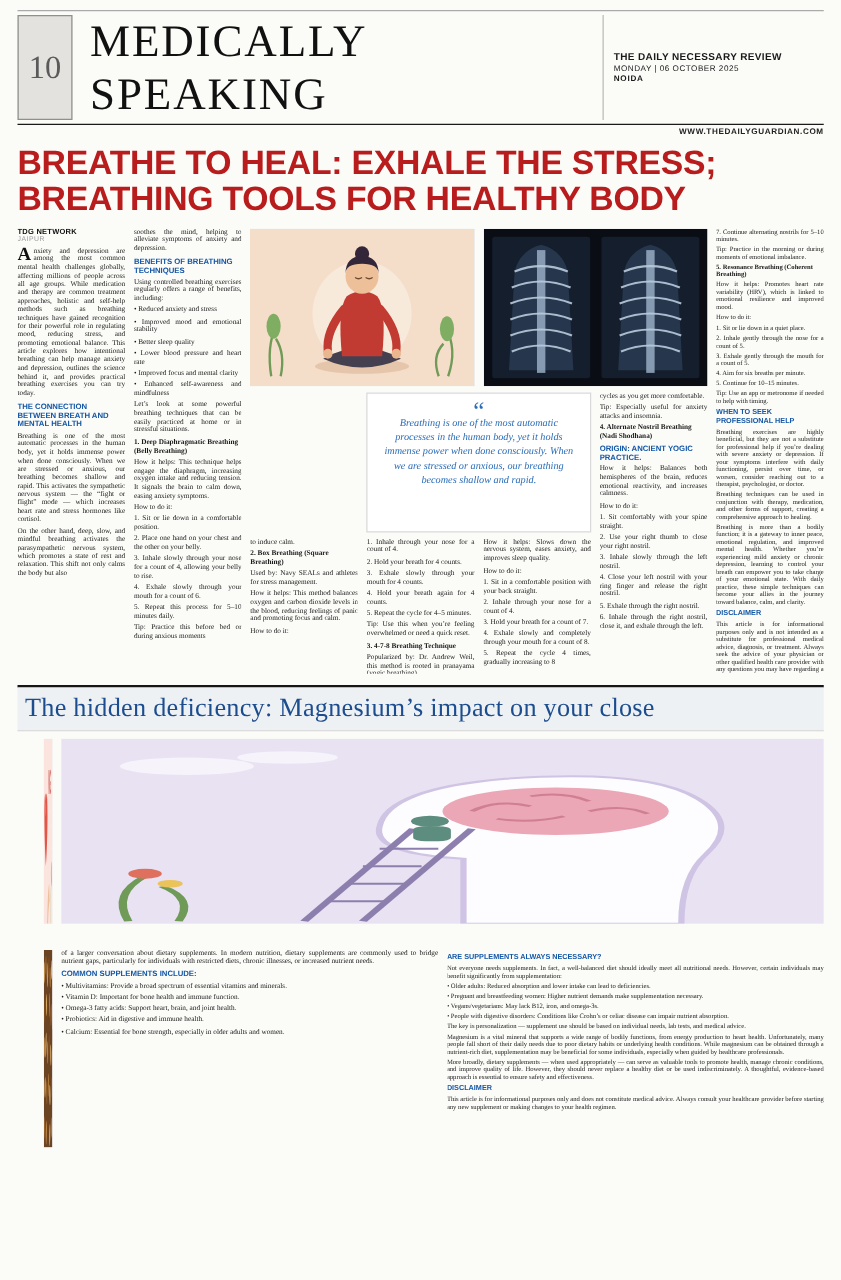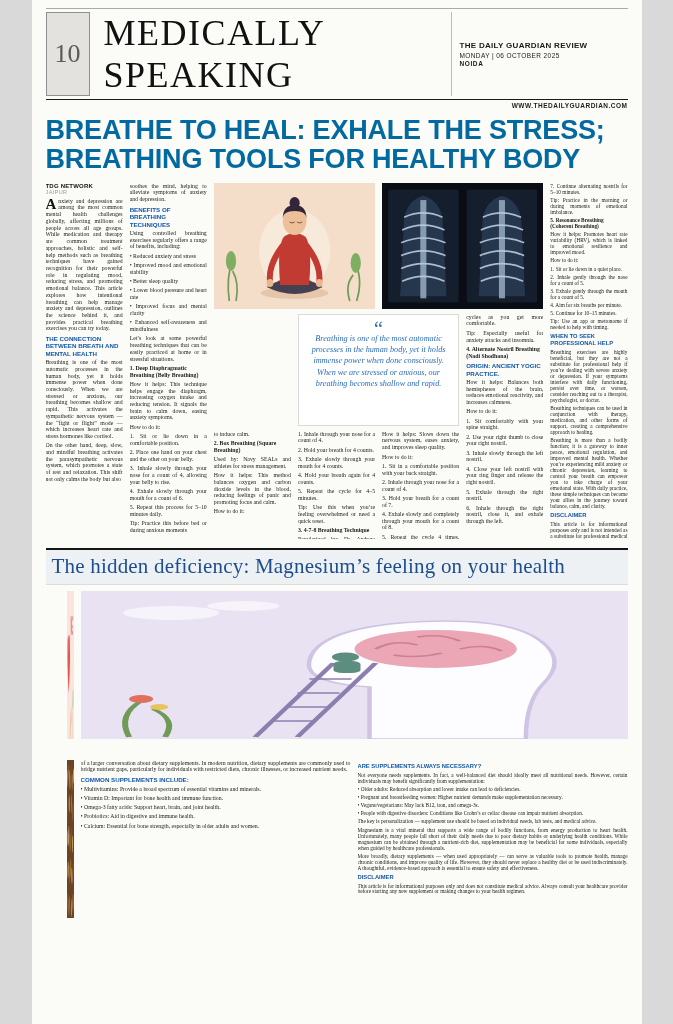--- a/index.html
+++ b/index.html
@@ -1,33 +1,33 @@
 <!DOCTYPE html>
 <html><head>
 <meta charset="utf-8">
 <style>
   *{box-sizing:border-box;}
   html,body{margin:0;padding:0;background:#d9d9d9;}
-  .page{width:610px;height:1024px;margin:0 auto;background:#fbfbf8;padding:8px 14px 10px;overflow:hidden;
+  .page{width:673px;height:1024px;margin:0 auto;background:#fbfbf8;padding:8px 14px 10px;overflow:hidden;
         font-family:"Liberation Serif",serif;color:#1a1a1a;position:relative;}
   
   .masthead-row{display:flex;align-items:stretch;gap:8px;border-top:1px solid #aaa;border-bottom:1.5px solid #1a1a1a;padding:3px 0;}
   .pagenum{width:44px;background:#e3e2de;border:1px solid #8f8f8f;color:#5a5a5a;font-size:26px;
            display:flex;align-items:center;justify-content:center;}
   .masthead{flex:1;font-size:36px;letter-spacing:1.5px;color:#111;display:flex;align-items:center;
             padding-left:6px;border-right:1px solid #bbb;margin:0;font-weight:normal;}
   .pubinfo{width:168px;display:flex;flex-direction:column;justify-content:center;gap:1.5px;
            font-family:"Liberation Sans",sans-serif;}
   .pub-name{font-weight:bold;font-size:8px;letter-spacing:.3px;}
   .pub-date{font-size:6.5px;letter-spacing:.4px;}
   .pub-city{font-size:6.5px;font-weight:bold;letter-spacing:.6px;}
   .site-row{display:flex;justify-content:flex-end;padding:2px 0 0;}
   .site{font-family:"Liberation Sans",sans-serif;font-weight:bold;font-size:6.5px;letter-spacing:.5px;color:#222;cursor:pointer;}
   
-  .a1-headline{font-family:"Liberation Sans",sans-serif;font-weight:bold;color:#0369a1;font-size:27px;
+  .a1-headline{font-family:"Liberation Sans",sans-serif;font-weight:bold;color:#b91c1c;font-size:27px;
                line-height:1.07;margin:7px 0 9px;letter-spacing:-0.2px;}
   .a1-grid{display:grid;grid-template-columns:repeat(7,1fr);grid-template-rows:126px 112px 1fr;
            gap:5px 7px;height:356px;}
   .col{overflow:hidden;}
   .byline{margin-bottom:3px;font-family:"Liberation Sans",sans-serif;}
   .byline .net{font-weight:bold;font-size:6px;color:#111;letter-spacing:.2px;}
   .byline .city{font-size:5.5px;color:#999;letter-spacing:.4px;}
   .para{font-size:5.8px;line-height:1.16;margin:0 0 2.6px;text-align:justify;}
   .para.bold{font-weight:bold;text-align:left;}
   .subhead{font-family:"Liberation Sans",sans-serif;color:#1558a7;font-size:6.2px;line-height:1.18;
@@ -51,21 +51,21 @@
 </style>
 </head>
 <body>
 
 <div class="page">
 
   <header class="masthead-row">
     <div class="pagenum">10</div>
     <h1 class="masthead">MEDICALLY SPEAKING</h1>
     <div class="pubinfo">
-      <div class="pub-name">THE DAILY GUARDIAN REVIEW</div>
+      <div class="pub-name">THE DAILY NECESSARY REVIEW</div>
       <div class="pub-date">MONDAY | 06 OCTOBER 2025</div>
       <div class="pub-city">NOIDA</div>
     </div>
   </header>
   <div class="site-row">
     <span class="site">WWW.THEDAILYGUARDIAN.COM</span>
   </div>
 
   <section>
     <h2 class="a1-headline">BREATHE TO HEAL: EXHALE THE STRESS; BREATHING TOOLS FOR HEALTHY BODY</h2>
@@ -219,21 +219,21 @@
           <p class="para">2. Inhale through your nose for a count of 4.</p>
           <p class="para">3. Hold your breath for a count of 7.</p>
           <p class="para">4. Exhale slowly and completely through your mouth for a count of 8.</p>
           <p class="para">5. Repeat the cycle 4 times, gradually increasing to 8</p>
         </div>
     </div>
   </section>
 
   <section class="article2">
     <div class="a2-band">
-      <h2 class="a2-headline">The hidden deficiency: Magnesium’s feeling on your health</h2>
+      <h2 class="a2-headline">The hidden deficiency: Magnesium’s impact on your close</h2>
     </div>
     <div class="a2-grid">
 
       <div class="col" style="grid-area:1/1/4/2">
         <div class="byline">
           <div class="net">TDG NETWORK</div>
           <div class="city">JAIPUR</div>
         </div>
         <div>
             <p class="para">Magnesium is an essential mineral involved in hundreds of biochemical reactions in the human body. Despite its importance, magnesium is often overlooked in daily nutrition, and deficiency is more common than many realize. Alongside magnesium, various dietary supplements are increasingly used to fill nutritional gaps, support bodily functions, and manage health conditions.</p>

